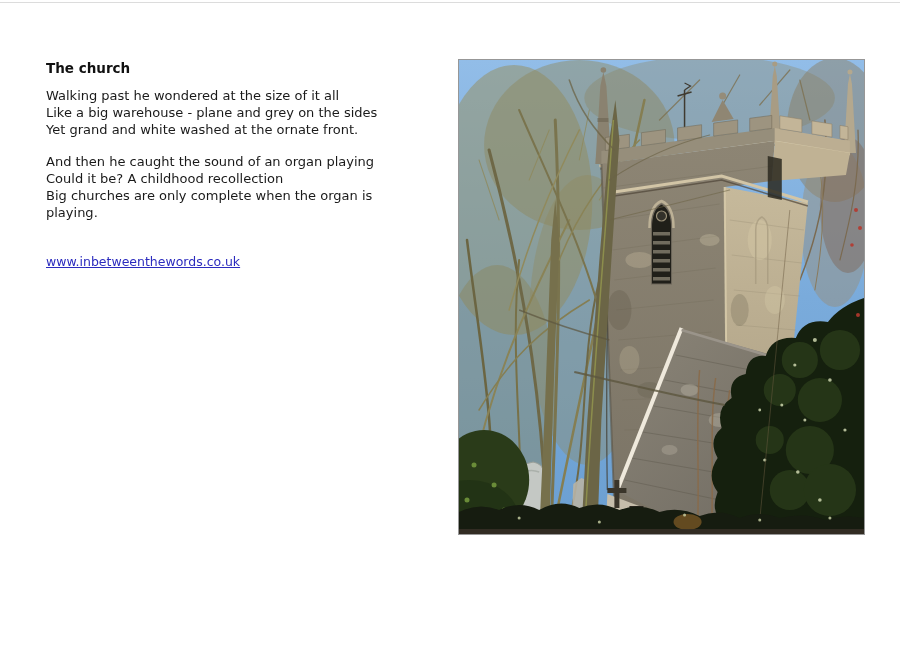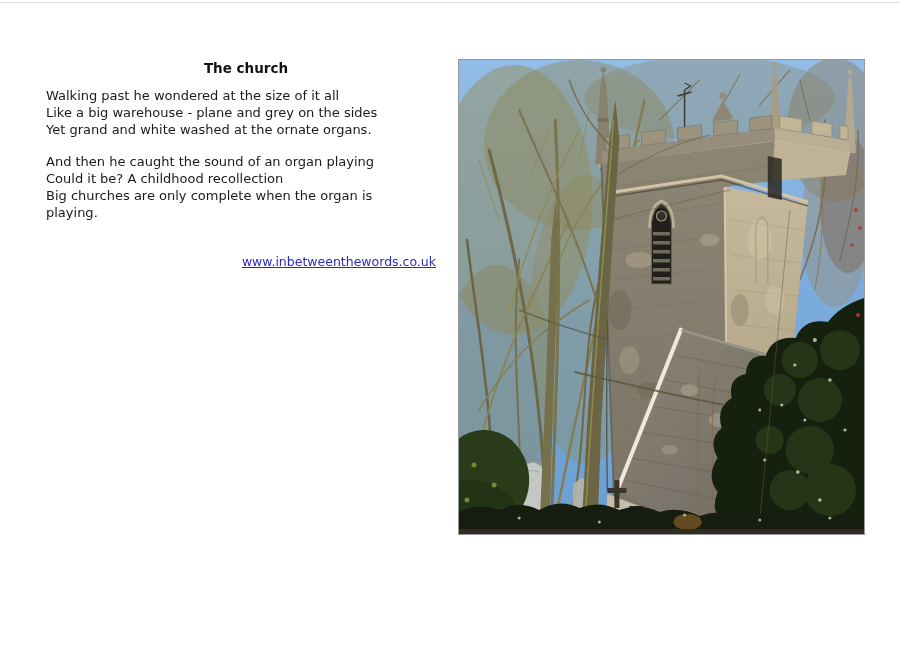--- a/index.html
+++ b/index.html
@@ -14,49 +14,48 @@
     position:absolute;left:0;top:2px;width:900px;height:1px;
     background:#dcdcdc;
   }
   .poem{
     position:absolute;left:46px;top:60px;width:400px;
     font-size:13px;line-height:16.8px;color:#1a1a1a;
   }
   .poem h1{
     font-size:13.5px;line-height:17px;font-weight:bold;color:#111111;
     margin:0 0 11px 0;
-    text-align:center;
   }
   .stanza{
     margin:0 0 16px 0;
     white-space:pre; 
   }
   .linkwrap{
-    width:390px;text-align:right;margin-top:32px;
+    width:390px;text-align:left;margin-top:32px;
   }
   .weblink{
     font-size:12.5px;color:#2b2bbe;text-decoration:underline;cursor:pointer;
   }
   .photo{
     position:absolute;left:458px;top:59px;width:405px;height:474px;
     border:1px solid #979797;box-sizing:content-box;background:#7fb0dd;
   }
   .photo svg{display:block;width:405px;height:474px;}
 </style>
 </head>
 <body>
 
 <div class="page">
   <div class="top-rule"></div>
 
   <div class="poem">
     <h1>The church</h1>
     <div class="stanza">Walking past he wondered at the size of it all
 Like a big warehouse - plane and grey on the sides
-Yet grand and white washed at the ornate organs.</div>
+Yet grand and white washed at the ornate front.</div>
     <div class="stanza">And then he caught the sound of an organ playing
 Could it be? A childhood recollection
 Big churches are only complete when the organ is
 playing.</div>
     <div class="linkwrap">
       <a class="weblink" href="#">www.inbetweenthewords.co.uk</a>
     </div>
   </div>
 
   <div class="photo">

